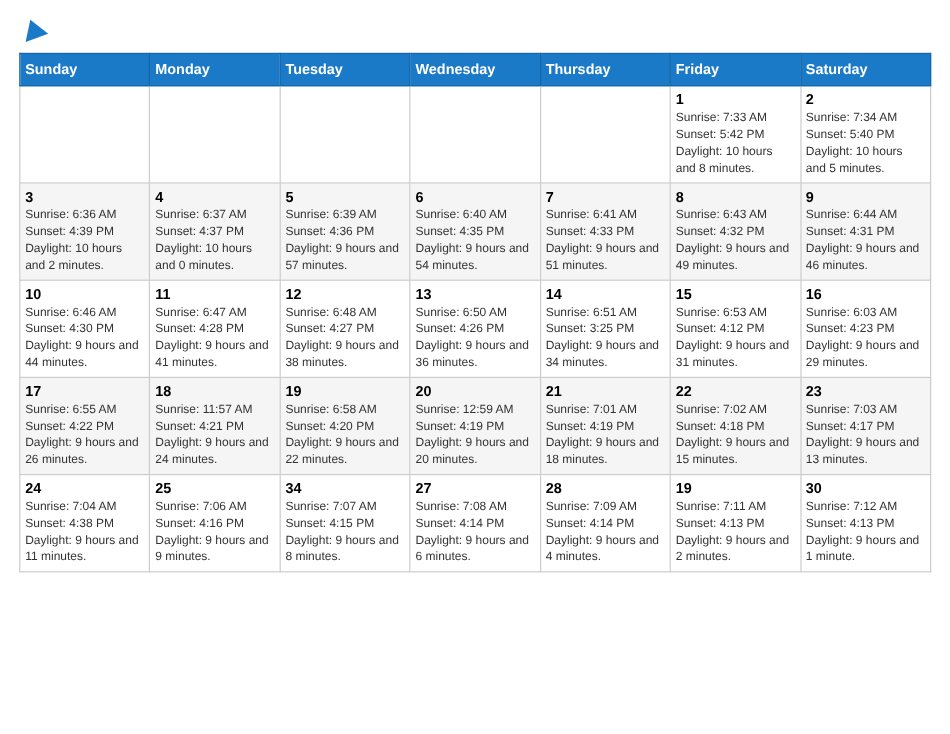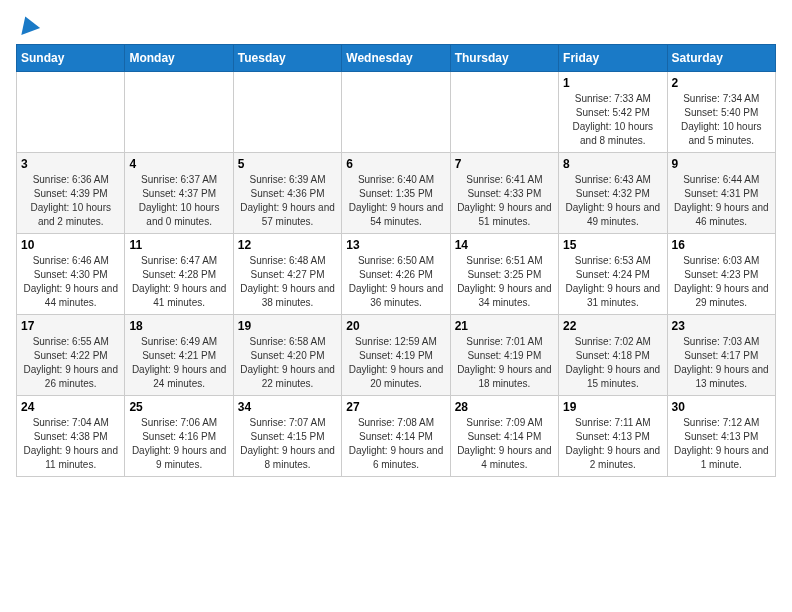--- a/index.html
+++ b/index.html
@@ -80,21 +80,20 @@
     }
     .day-number {
       font-weight: bold;
       font-size: 12px;
       margin-bottom: 2px;
     }
     .day-info {
       font-size: 10px;
       line-height: 1.4;
       color: #333;
-      text-align: center;
     }
     .empty-cell {
       background: #fff !important;
     }
   </style>
 </head>
 <body>
 
 <div class="header-area">
   <div class="logo">
@@ -157,21 +156,21 @@
         </td>
         <td>
           <div class="day-number">5</div>
           <div class="day-info">Sunrise: 6:39 AM
 Sunset: 4:36 PM
 Daylight: 9 hours and 57 minutes.</div>
         </td>
         <td>
           <div class="day-number">6</div>
           <div class="day-info">Sunrise: 6:40 AM
-Sunset: 1:35 PM
+Sunset: 4:35 PM
 Daylight: 9 hours and 54 minutes.</div>
         </td>
         <td>
           <div class="day-number">7</div>
           <div class="day-info">Sunrise: 6:41 AM
 Sunset: 4:33 PM
 Daylight: 9 hours and 51 minutes.</div>
         </td>
         <td>
           <div class="day-number">8</div>
@@ -213,40 +212,40 @@
         </td>
         <td>
           <div class="day-number">14</div>
           <div class="day-info">Sunrise: 6:51 AM
 Sunset: 3:25 PM
 Daylight: 9 hours and 34 minutes.</div>
         </td>
         <td>
           <div class="day-number">15</div>
           <div class="day-info">Sunrise: 6:53 AM
-Sunset: 4:24 PM
+Sunset: 4:12 PM
 Daylight: 9 hours and 31 minutes.</div>
         </td>
         <td>
           <div class="day-number">16</div>
           <div class="day-info">Sunrise: 6:03 AM
 Sunset: 4:23 PM
 Daylight: 9 hours and 29 minutes.</div>
         </td>
       </tr>
       <tr>
         <td>
           <div class="day-number">17</div>
           <div class="day-info">Sunrise: 6:55 AM
 Sunset: 4:22 PM
 Daylight: 9 hours and 26 minutes.</div>
         </td>
         <td>
           <div class="day-number">18</div>
-          <div class="day-info">Sunrise: 6:49 AM
+          <div class="day-info">Sunrise: 11:57 AM
 Sunset: 4:21 PM
 Daylight: 9 hours and 24 minutes.</div>
         </td>
         <td>
           <div class="day-number">19</div>
           <div class="day-info">Sunrise: 6:58 AM
 Sunset: 4:20 PM
 Daylight: 9 hours and 22 minutes.</div>
         </td>
         <td>

